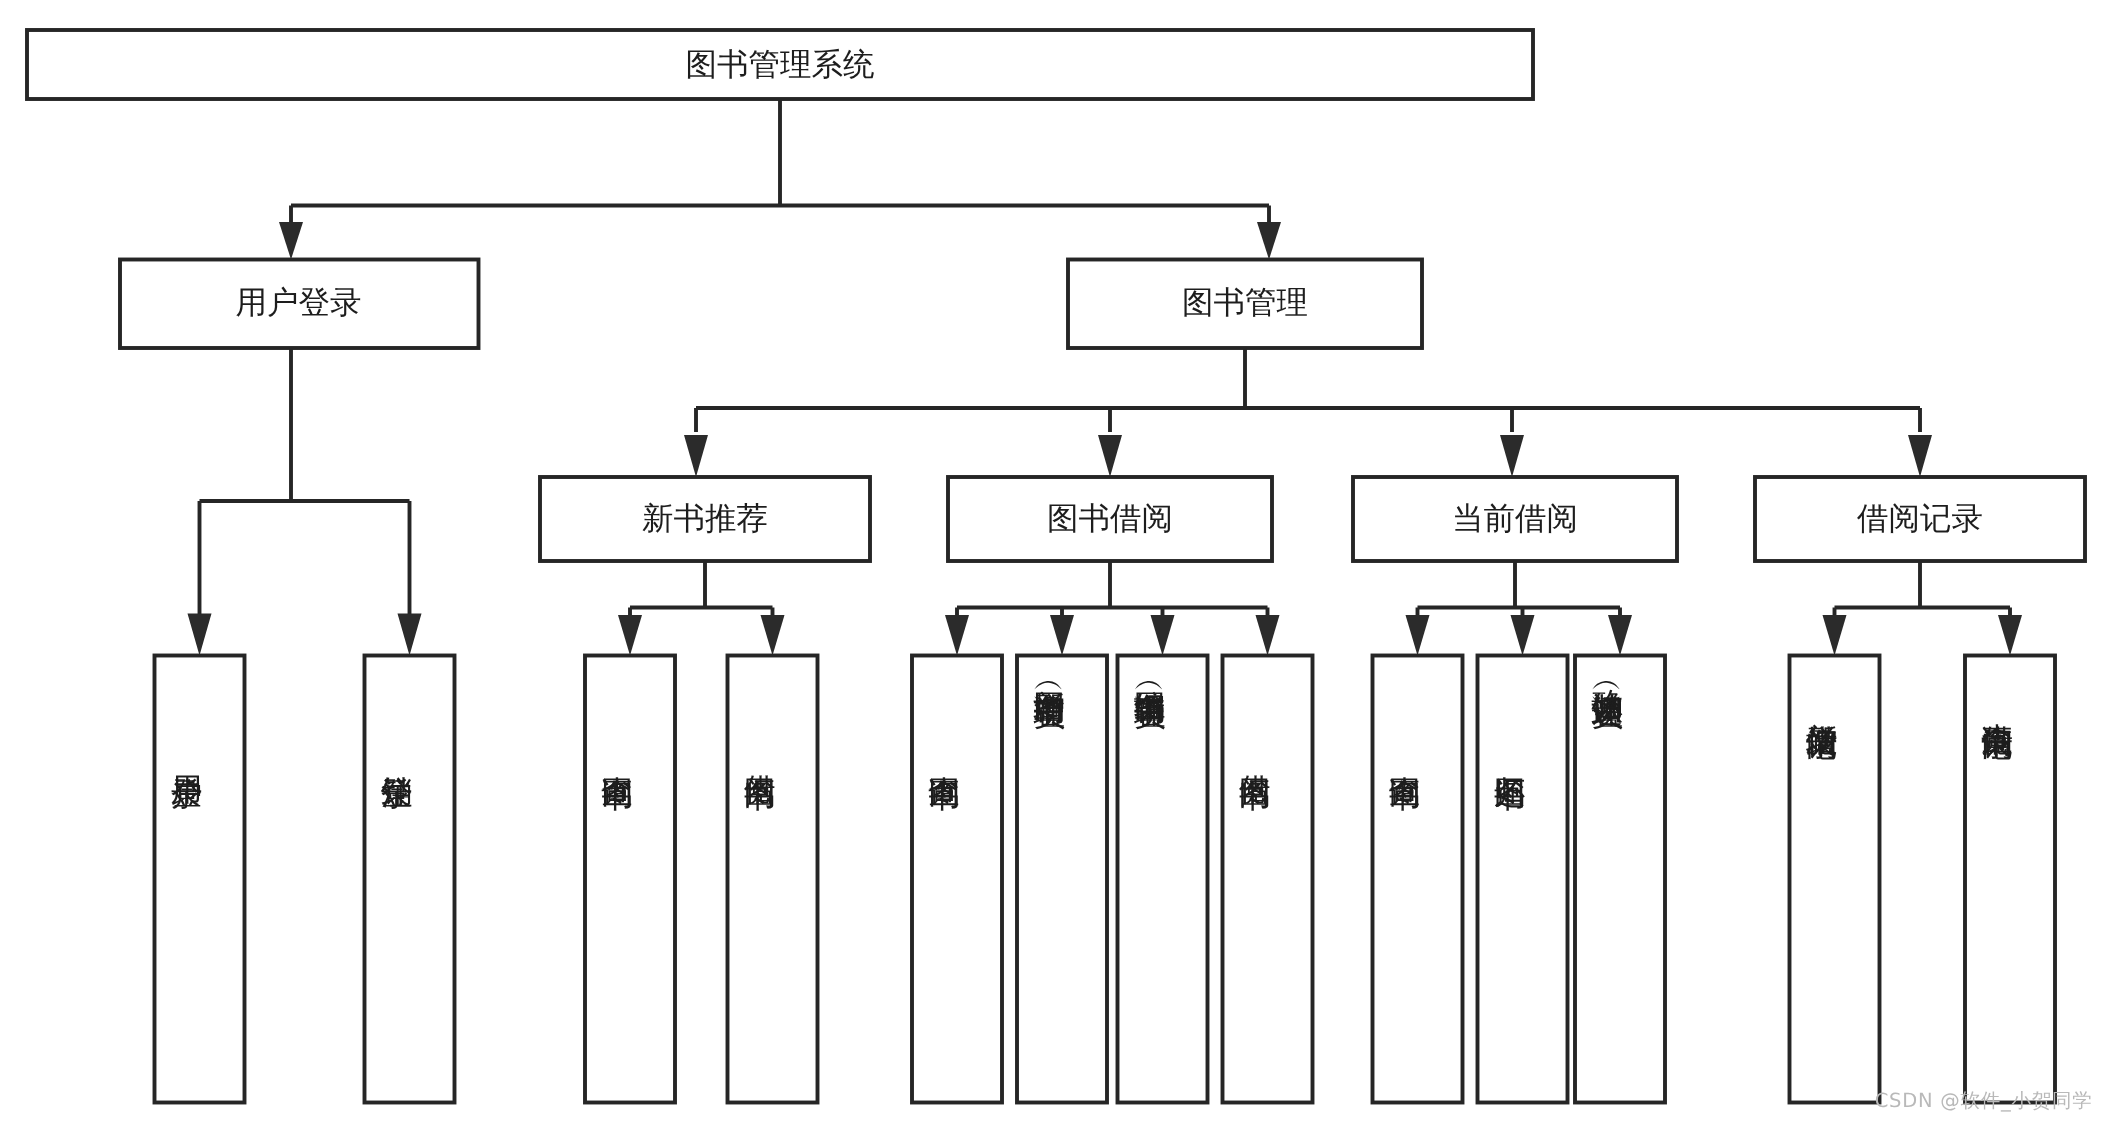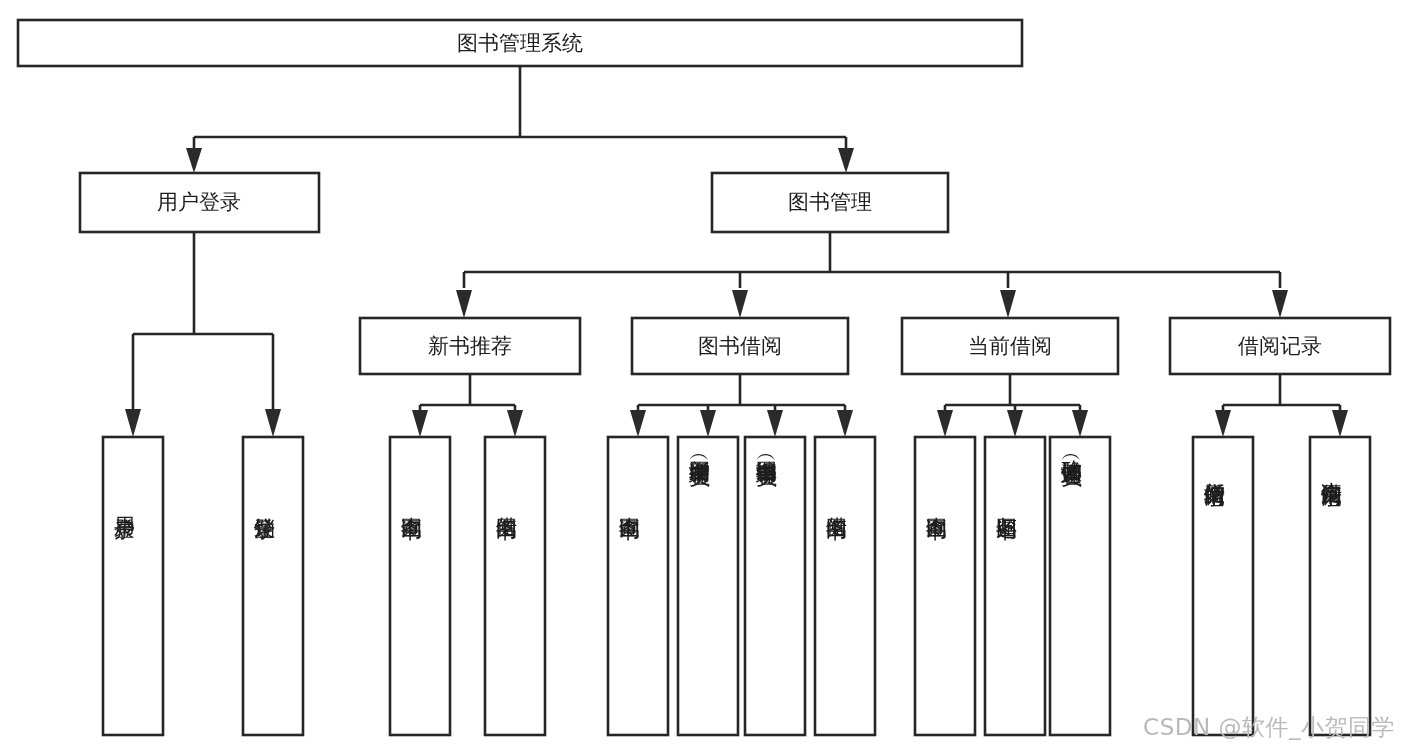--- a/index.html
+++ b/index.html
@@ -60,21 +60,21 @@
     letter-spacing: 1px;
     text-align: start;
     white-space: nowrap;
     pointer-events: none;
   }
   .watermark {
     position: absolute;
     right: 10px;
     bottom: 4px;
     font-family: "DejaVu Sans", "Liberation Sans", sans-serif;
-    font-size: 23px;
+    font-size: 13px;
     color: #b9b9b9;
     white-space: nowrap;
     letter-spacing: 0.5px;
   }
 </style>
 </head>
 <body>
 
 <div id="diagram-root">
 

